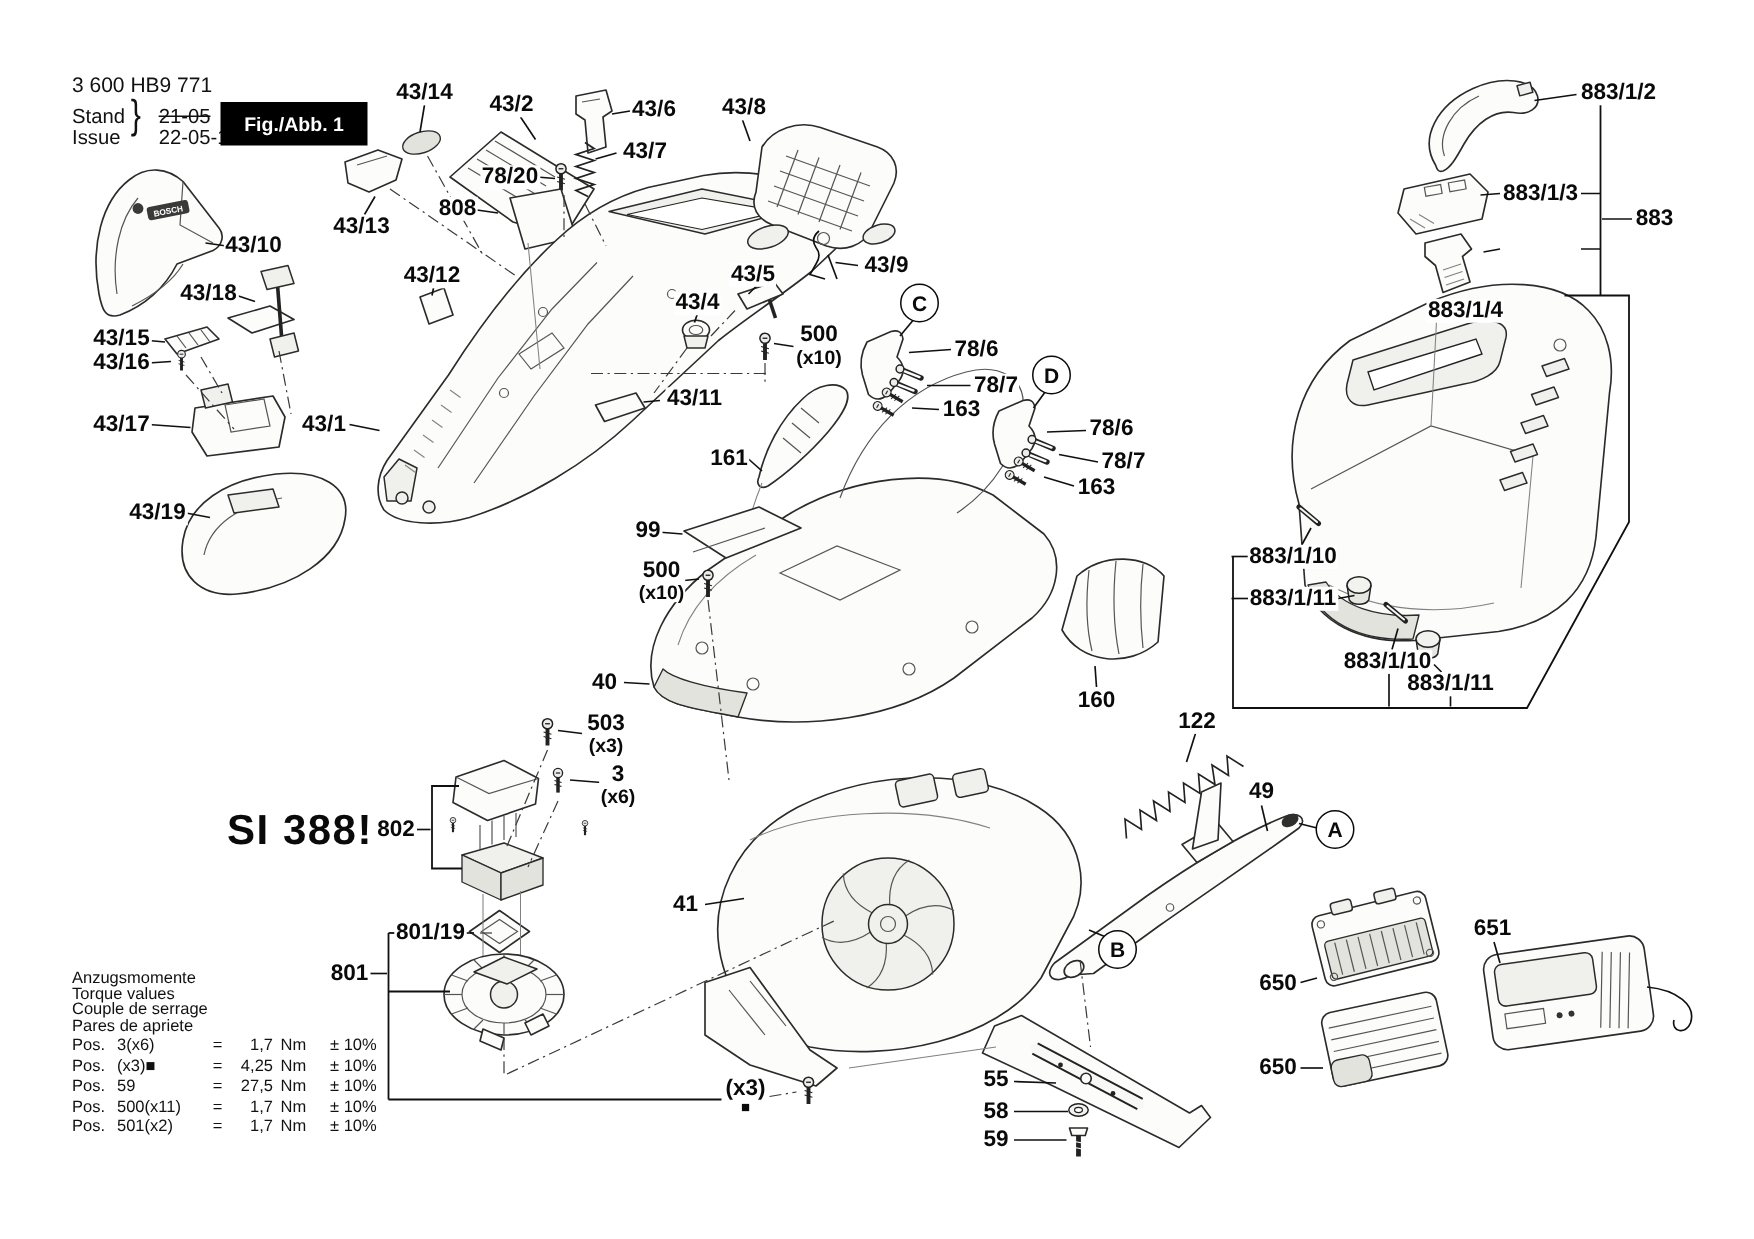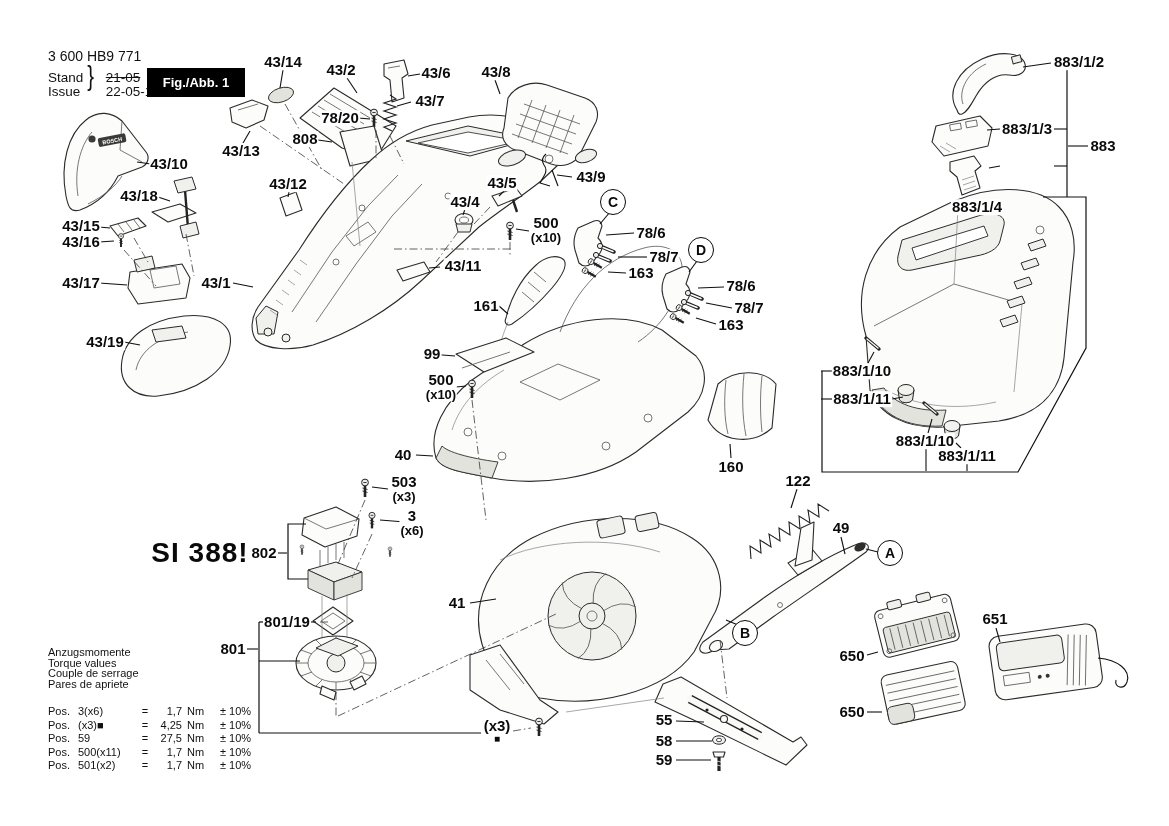--- a/index.html
+++ b/index.html
@@ -31,21 +31,21 @@
   #rev{position:relative;line-height:14px;}
   #rev .lab{display:inline-block;width:38px;}
   #rev .val{display:inline-block;margin-left:16px;}
   #rev .brace{position:absolute;left:38px;top:-2px;font-size:27px;font-weight:400;transform:scaleX(.75);}
   .struck{text-decoration:line-through;}
   #fig-box{position:absolute;left:147px;top:68px;width:98px;height:29px;background:#000;color:#fff;
        font-weight:bold;font-size:13px;display:flex;align-items:center;justify-content:center;z-index:7;}
   
   #torque{position:absolute;left:48px;top:647px;z-index:6;font-size:11px;line-height:10.5px;}
   #torque .titles div{margin-bottom:0;}
-  #torque .rows{margin-top:16px;line-height:13.6px;}
+  #torque .rows{margin-top:2px;line-height:13.6px;}
   .trow{display:flex;}
   .c-pos{width:30px;}.c-ref{width:60px;}.c-eq{width:14px;text-align:center;}
   .c-val{width:30px;text-align:right;}.c-unit{width:26px;padding-left:5px;}.c-tol{padding-left:7px;}
   
   #footer-notes{position:absolute;left:985px;top:729px;z-index:6;font-size:11.5px;line-height:11.3px;}
 </style>
 </head>
 <body>
 
 <div id="stage">

